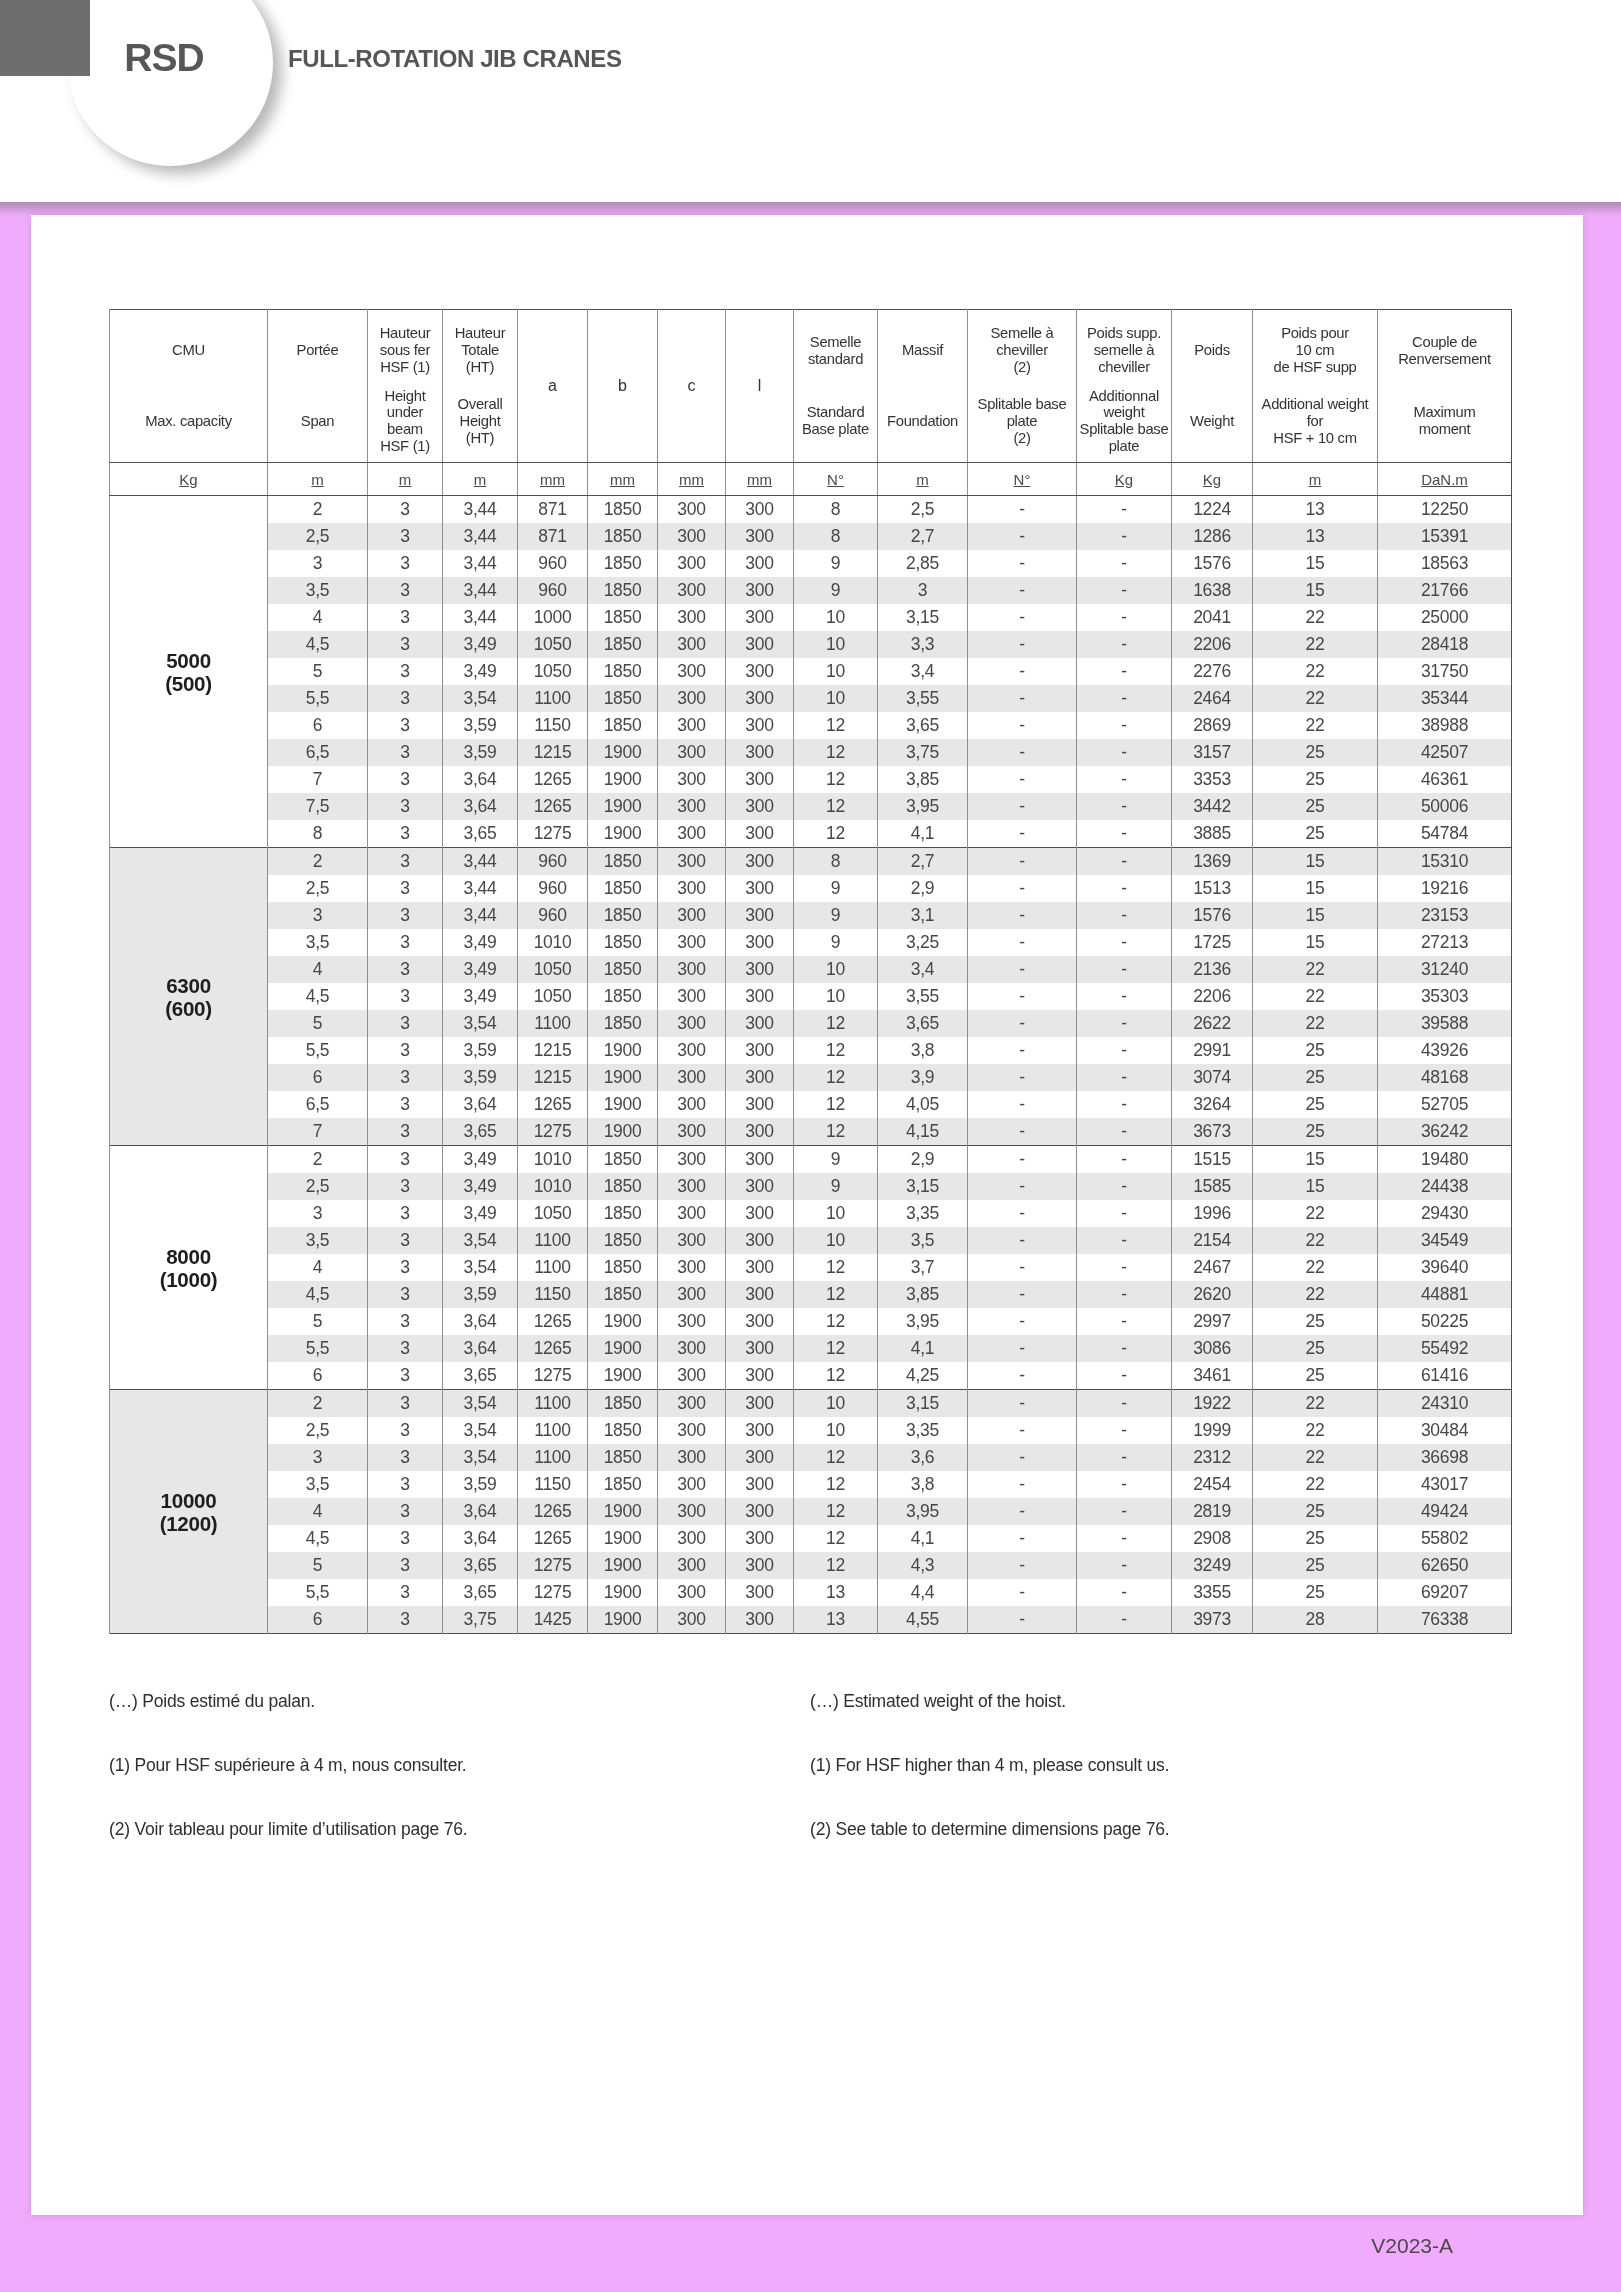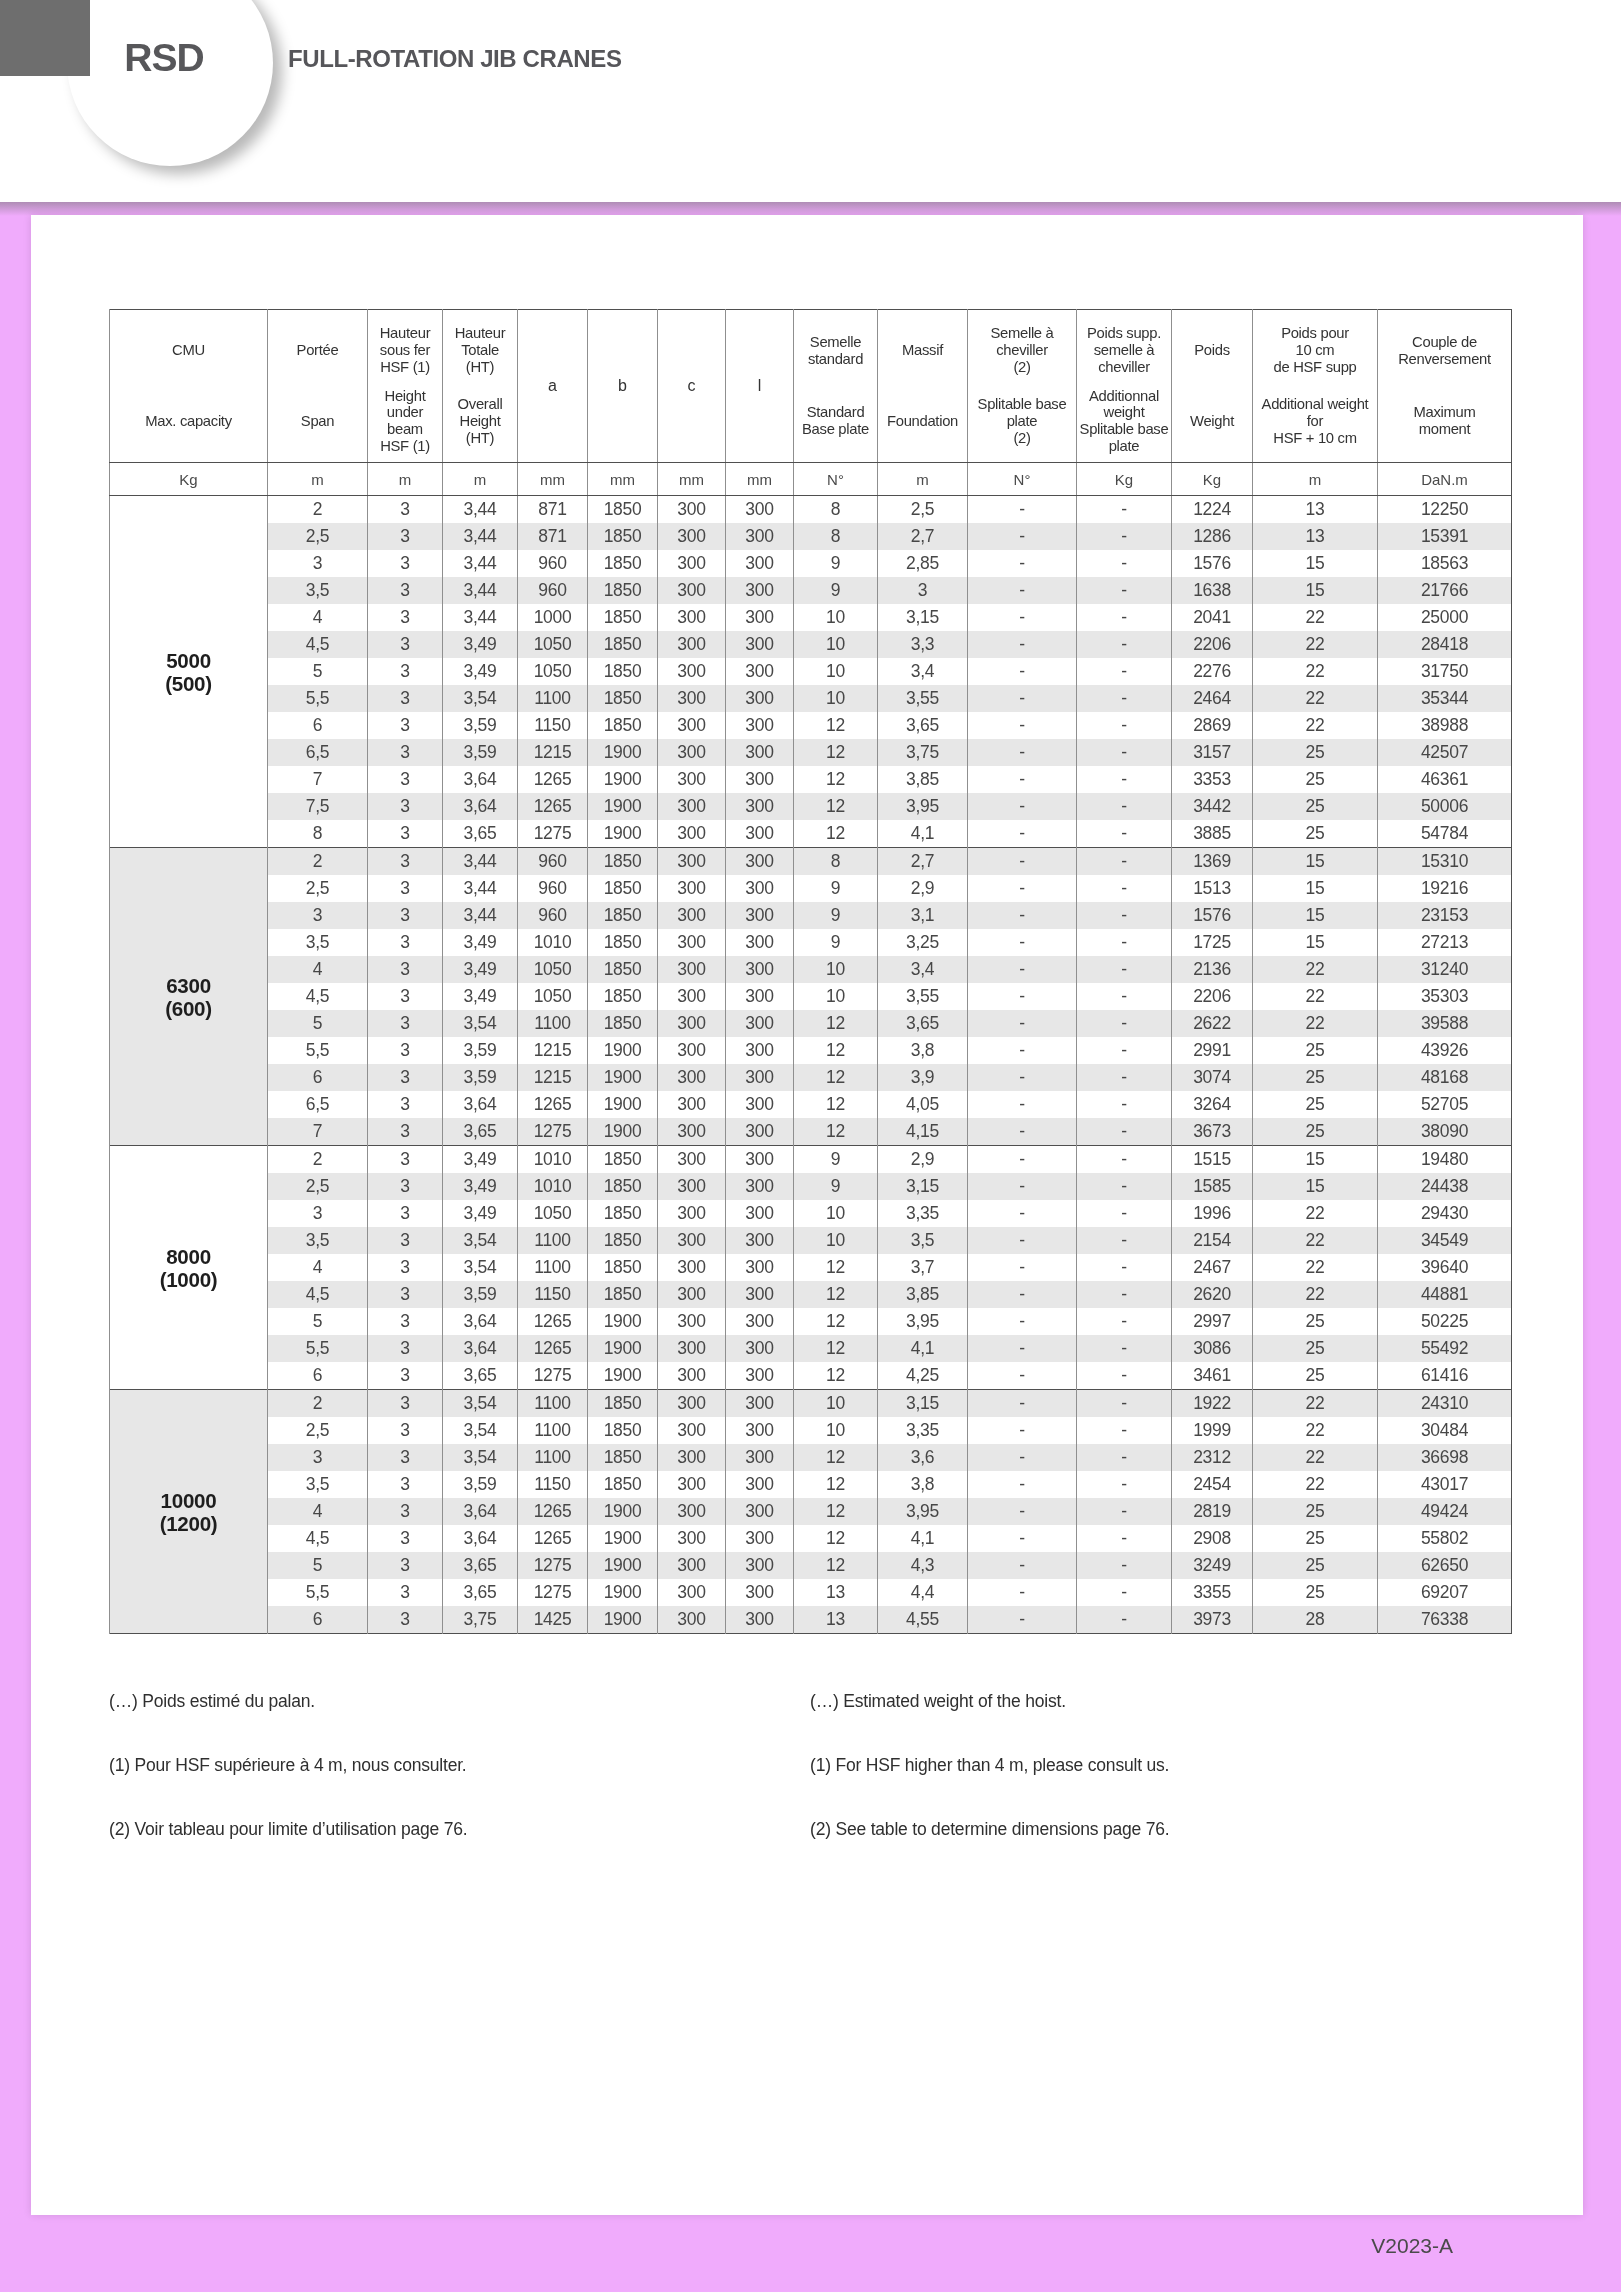--- a/index.html
+++ b/index.html
@@ -26,21 +26,21 @@
   
   .table-wrap { position:absolute; left:78px; top:94px; }
   table.specs { border-collapse:collapse; table-layout:fixed; width:1402px; border:1.8px solid #4f4f4f; background:#fff; }
   .specs th, .specs td { border-left:0.9px solid #8f8f8f; overflow:hidden; }
   .specs .header-row th { height:153px; border-bottom:1.8px solid #4f4f4f; vertical-align:middle; padding:5.4px 1.8px; font-weight:normal; }
   .h-stack { display:flex; flex-direction:column; height:100%; }
   .h-fr, .h-en { flex:1; display:flex; align-items:center; justify-content:center;
     white-space:pre-line; text-align:center; font-size:14.8px; line-height:1.14; color:#333333; letter-spacing:-0.3px; }
   .h-single { height:100%; display:flex; align-items:center; justify-content:center; font-size:16px; color:#333333; }
   .units-row th { height:33px; border-bottom:1.8px solid #4f4f4f; font-weight:normal; font-size:15px;
-    color:#4a4a4a; text-align:center; background:#fff; }
+    color:#4a4a4a; text-align:center; background:#fff;text-decoration:underline; }
   .specs tbody td { height:27px; line-height:27px; padding:0; text-align:center;
     font-size:17.5px; letter-spacing:-0.3px; color:#474747; }
   .specs tr.odd td { background:#e7e7e7; }
   .specs td.group-label { background:#ffffff; font-weight:bold; color:#1e1e1e; font-size:20.6px; line-height:23px; }
   .specs tr.group-start td { border-top:1.8px solid #4f4f4f; }
   
   .footnotes { position:absolute; top:1440px; }
   .footnotes-fr { left:78px; }
   .footnotes-en { left:779px; }
   .footnote-line { font-size:17.5px; color:#2f2f2f; line-height:36px; letter-spacing:-0.2px;margin-top:28px; }
@@ -588,21 +588,21 @@
               <td>1275</td>
               <td>1900</td>
               <td>300</td>
               <td>300</td>
               <td>12</td>
               <td>4,15</td>
               <td>-</td>
               <td>-</td>
               <td>3673</td>
               <td>25</td>
-              <td>38090</td>
+              <td>36242</td>
             </tr>
             <tr class="group-start">
               <td class="group-label" rowspan="9">
                 <div>8000</div>
                 <div>(1000)</div>
               </td>
               <td>2</td>
               <td>3</td>
               <td>3,49</td>
               <td>1010</td>

